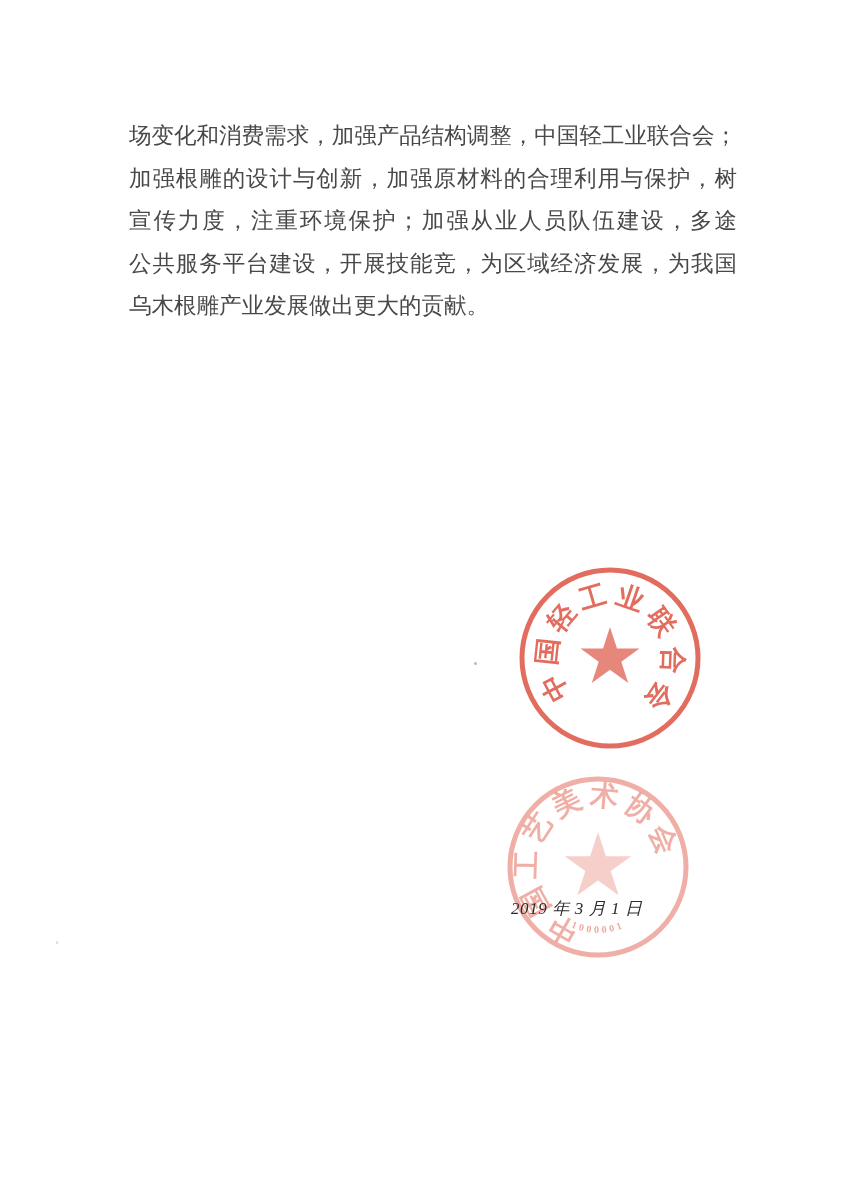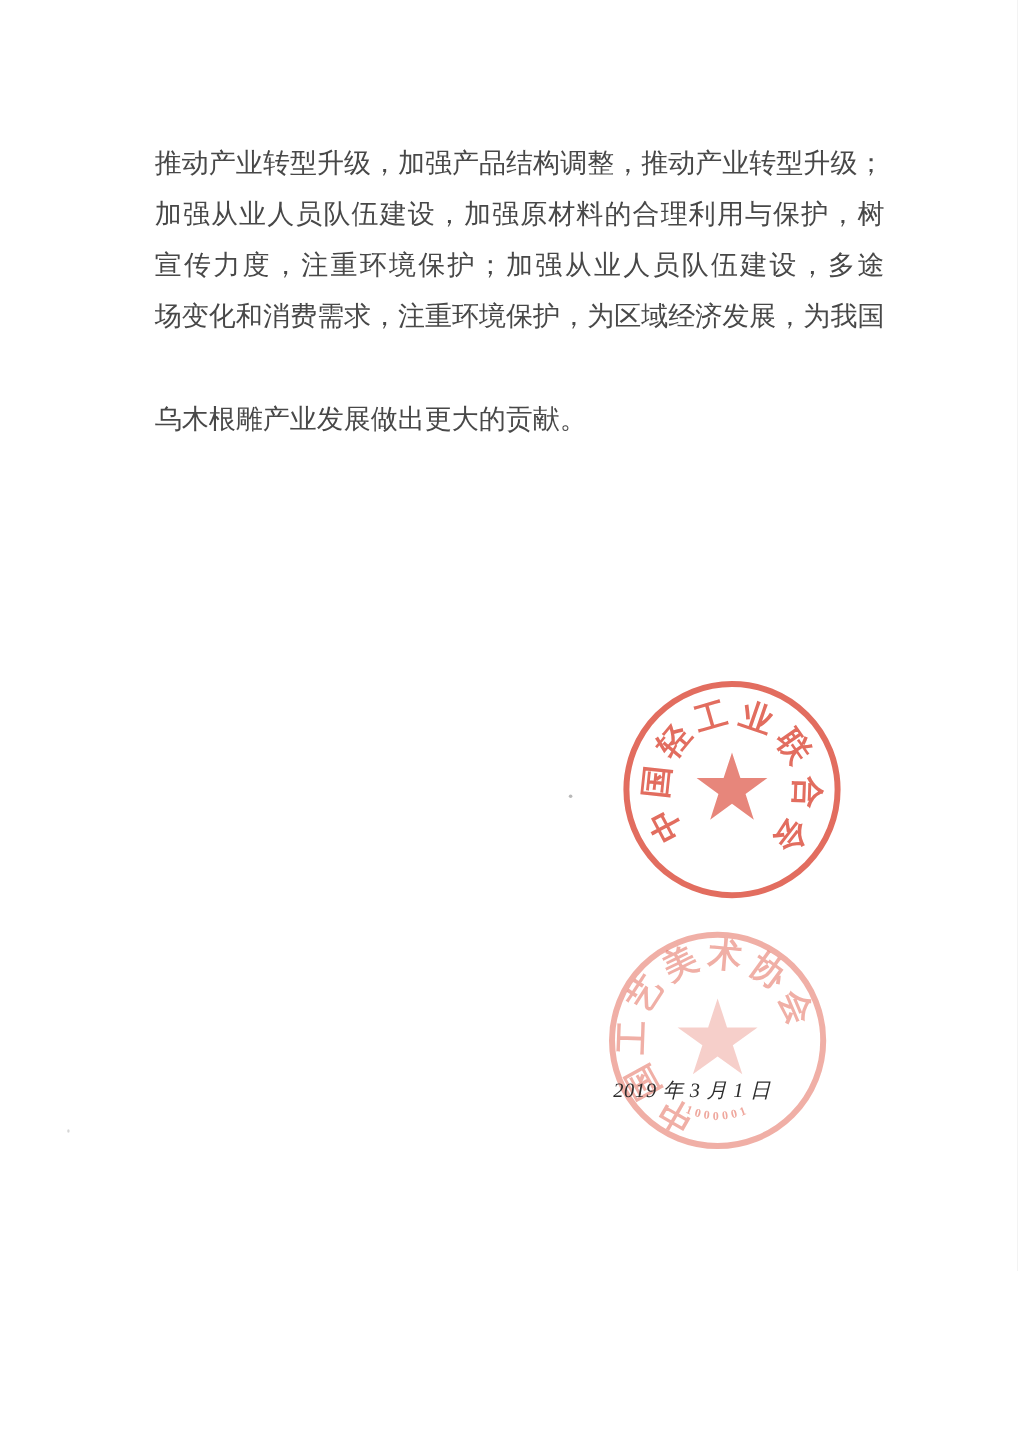--- a/index.html
+++ b/index.html
@@ -9,44 +9,44 @@
   }
   
   .doc-body{
     position:absolute;left:129px;top:115px;width:608px;
     color:#484848;font-size:22.5px;
   }
   .doc-line{
     height:42.6px;line-height:42.6px;white-space:normal;
     text-align:justify;text-align-last:justify;text-justify:inter-character;
   }
-  .doc-line.last{text-align-last:left;margin-top:44px;}
+  .doc-line.last{text-align-last:left;}
   
   .seal{position:absolute;z-index:1;filter:blur(0.4px);}
   .seal svg text{font-family:"Liberation Serif","DejaVu Serif",serif;font-weight:bold;}
   
   .sig-text{position:absolute;z-index:5;color:#2c2c2c;font-size:23px;letter-spacing:0.4px;white-space:nowrap;}
   .sig-org1{left:492px;top:641px;}
   .sig-org2{left:496px;top:851px;}
   .sig-date{left:511px;top:897px;font-size:17px;letter-spacing:0.6px;font-style:italic;}
   
   .speck{position:absolute;border-radius:50%;background:#8a8a8a;}
   .speck-1{left:474px;top:662px;width:3px;height:3px;opacity:.6;}
   .speck-2{left:56px;top:941px;width:2px;height:3px;opacity:.35;}
 </style>
 </head>
 <body>
 
 <div class="page">
 
   <div class="doc-body">
-    <div class="doc-line">推动产业转型升级，加强产品结构调整，推动产业转型升级；</div>
-    <div class="doc-line">加强从业人员队伍建设，加强原材料的合理利用与保护，树</div>
+    <div class="doc-line">场变化和消费需求，加强产品结构调整，中国轻工业联合会；</div>
+    <div class="doc-line">加强根雕的设计与创新，加强原材料的合理利用与保护，树</div>
     <div class="doc-line">宣传力度，注重环境保护；加强从业人员队伍建设，多途</div>
-    <div class="doc-line">场变化和消费需求，注重环境保护，为区域经济发展，为我国</div>
+    <div class="doc-line">公共服务平台建设，开展技能竞，为区域经济发展，为我国</div>
     <div class="doc-line last">乌木根雕产业发展做出更大的贡献。</div>
   </div>
 
   <div class="seal" style="left: 517px; top: 565px;"><svg width="186" height="186" viewBox="0 0 186 186">
         <circle cx="93" cy="93" r="88" fill="none" stroke="#dc4d3c" stroke-width="5" opacity="0.82"></circle>
         <polygon points="93.0,62.0 100.0,83.4 122.5,83.4 104.3,96.7 111.2,118.1 93.0,104.8 74.8,118.1 81.7,96.7 63.5,83.4 86.0,83.4" fill="#dc4d3c" opacity="0.68"></polygon>
         <text x="93" y="39" text-anchor="middle" font-size="27" fill="#dc4d3c" opacity="0.82" transform="rotate(-118 93 93)">中</text>
         <text x="93" y="39" text-anchor="middle" font-size="27" fill="#dc4d3c" opacity="0.82" transform="rotate(-84 93 93)">国</text>
         <text x="93" y="39" text-anchor="middle" font-size="27" fill="#dc4d3c" opacity="0.82" transform="rotate(-50 93 93)">轻</text>
         <text x="93" y="39" text-anchor="middle" font-size="27" fill="#dc4d3c" opacity="0.82" transform="rotate(-16 93 93)">工</text>

